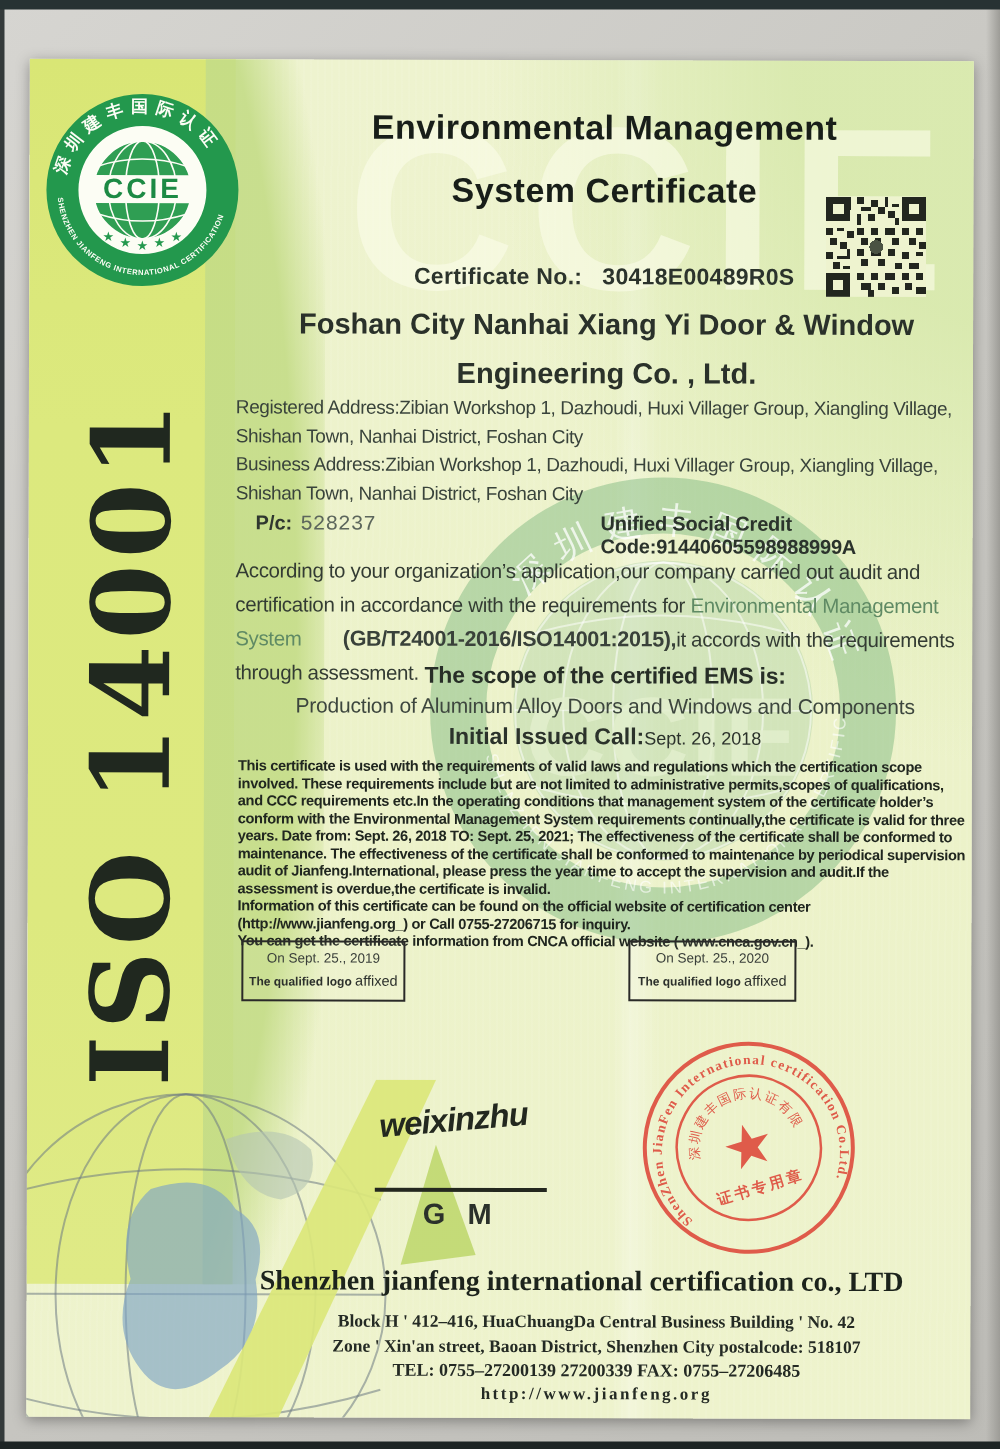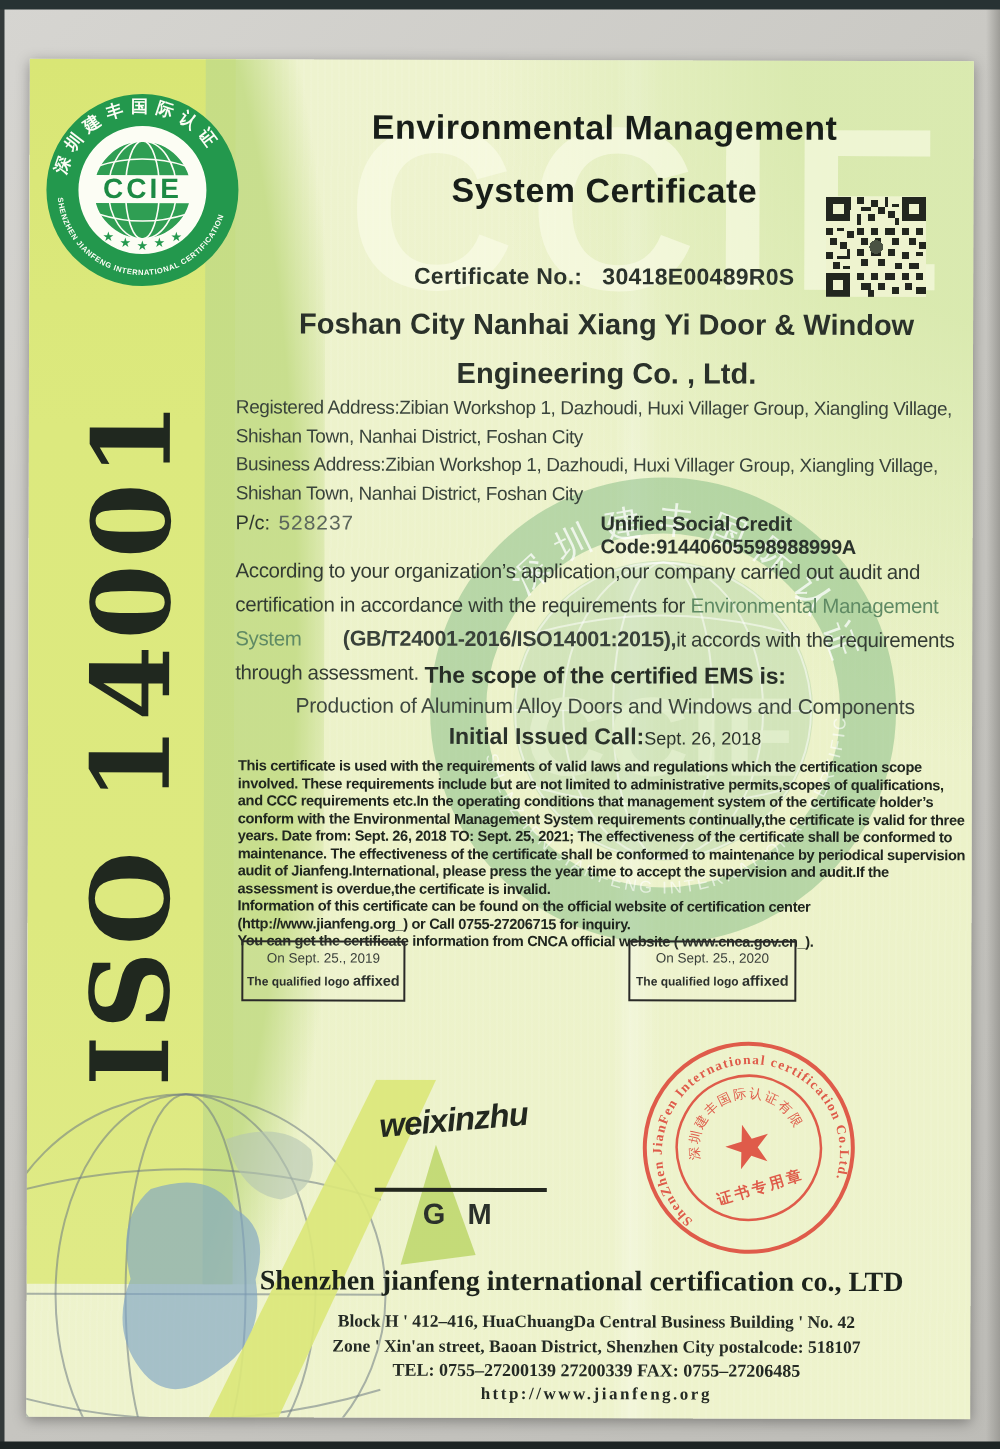--- a/index.html
+++ b/index.html
@@ -39,21 +39,21 @@
   .certno{position:absolute;left:210px;top:203px;width:730px;
     font-size:23px;font-weight:600;color:#2b332c;letter-spacing:.3px;}
   .certno .val{margin-left:20px;}
   .qr{position:absolute;left:794px;top:136px;width:106px;height:100px;}
   .company{position:absolute;left:205px;top:240px;width:745px;
     font-size:29px;font-weight:700;color:#2a312a;line-height:49px;}
   .addr{position:absolute;left:207px;top:334px;width:748px;
     font-size:19px;font-weight:500;letter-spacing:-.4px;color:#39433b;line-height:28.5px;}
   .addr2{top:391px;}
   .pcline{position:absolute;left:207px;top:452px;width:748px;font-size:20px;color:#2f372f;}
-  .pc-label{font-weight:400;}
+  .pc-label{font-weight:700;margin-left:20px;}
   .pc-val{font-family:Liberation Mono, monospace;color:#5c665c;margin-left:8px;font-size:21px;}
   .uscc{position:absolute;left:365px;font-weight:600;letter-spacing:-.2px;color:#2b332c;}
   .body-par{position:absolute;left:207px;top:494px;width:748px;
     font-size:20.5px;font-weight:500;letter-spacing:-.35px;color:#333b33;line-height:34px;}
   .grn{color:#5f8a64;}
   .bld{font-weight:700;color:#39413a;font-size:21.5px;margin-left:36px;}
   .scope-h{position:absolute;left:207px;top:602px;width:740px;
     font-size:23px;font-weight:700;color:#272e27;letter-spacing:-.2px;}
   .scope-t{position:absolute;left:207px;top:634px;width:740px;
     font-size:21px;font-weight:500;color:#3d463e;letter-spacing:-.2px;}
@@ -62,21 +62,21 @@
   .issued .val{font-size:18px;font-weight:500;}
   .fine{position:absolute;left:210px;top:698px;width:732px;
     font-size:14.6px;font-weight:600;letter-spacing:-.35px;color:#20261f;line-height:17.5px;}
   .fine p{margin:0;}
   .vbox{position:absolute;width:160px;height:57px;border:2px solid #2a2a28;
     background:rgba(255,255,255,.06);text-align:center;}
   .vbox1{left:214px;top:881px;}
   .vbox2{left:601px;top:880px;width:164px;}
   .vbox .d{font-size:13.5px;color:#3a3f3a;margin-top:8px;font-weight:500;}
   .vbox .c{font-size:12px;color:#2c302c;font-weight:700;margin-top:7px;}
-  .vbox .c .aff{font-size:14.5px;font-weight:700;}
+  .vbox .c .aff{font-size:14.5px;font-weight:400;}
   .stamp{position:absolute;left:610px;top:975px;transform:rotate(-17deg);z-index:6;}
   .sig{position:absolute;left:352px;top:1038px;width:220px;
     font-style:italic;font-weight:600;font-size:33px;color:#23281f;
     transform:rotate(-5deg);letter-spacing:-1px;}
   .sig-line{position:absolute;left:348px;top:1128px;width:172px;height:4px;background:#24281f;}
   .sig-title{position:absolute;left:348px;top:1138px;width:172px;text-align:center;
     font-size:29px;font-weight:700;letter-spacing:7px;color:#2b312b;}
   .footer-co{position:absolute;left:140px;top:1205px;width:830px;
     font-family:"Liberation Serif",serif;font-weight:700;font-size:28px;color:#1c231c;}
   .f-addr{position:absolute;left:170px;width:800px;

